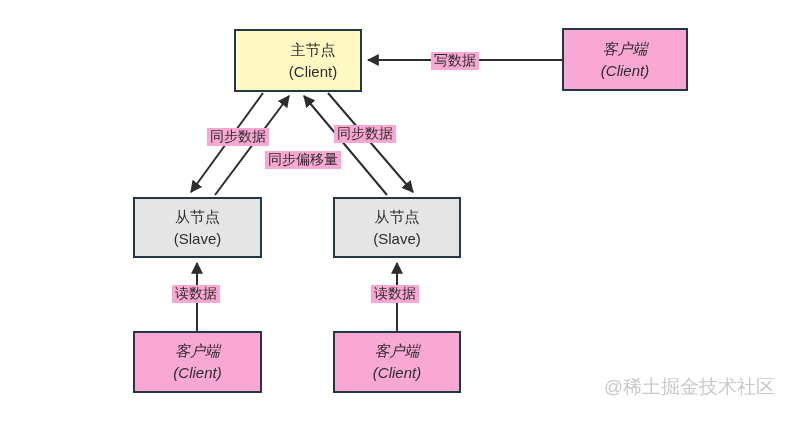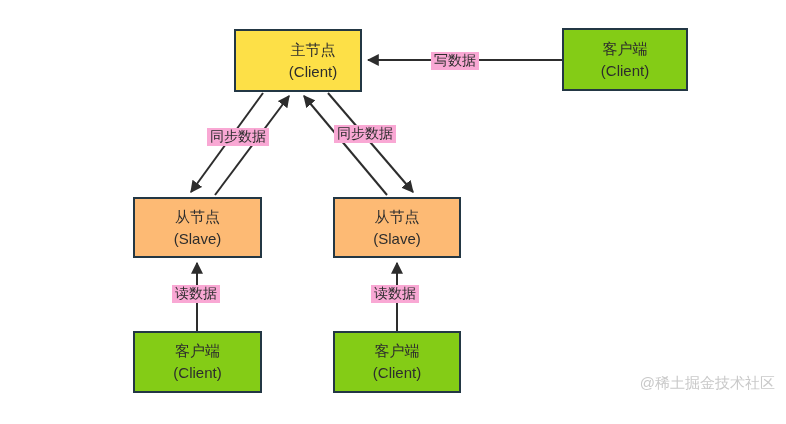--- a/index.html
+++ b/index.html
@@ -23,38 +23,38 @@
     box-sizing: border-box;
     display: flex;
     flex-direction: column;
     align-items: center;
     justify-content: center;
     text-align: center;
     color: #2d2d2d;
     font-size: 15px;
     line-height: 1.45;
   }
-  .node-master { background: #fde047; padding-left: 30px; }
-  .node-slave  { background: #fdba74; }
-  .node-client { background: #84cc16; }
+  .node-master { background: #fef9c3; padding-left: 30px; }
+  .node-slave  { background: #e5e5e5; }
+  .node-client { background: #f9a8d4; font-style: italic; }
   .edge-label {
     position: absolute;
     transform: translate(-50%, -50%);
     background: #f9a8d4;
     color: #2d2d2d;
     font-size: 14px;
     padding: 0 3px;
     white-space: nowrap;
   }
   .watermark {
     position: absolute;
     right: 11px;
     top: 374px;
     color: #c9c9c9;
-    font-size: 15px;
+    font-size: 19px;
     white-space: nowrap;
   }
 </style>
 </head>
 <body>
 
 <div class="canvas">
 
   <svg class="arrows-layer" width="786" height="424" viewBox="0 0 786 424" xmlns="http://www.w3.org/2000/svg">
     <defs>
@@ -104,18 +104,19 @@
   </div>
 
   <div class="node node-client" style="left:333px; top:331px; width:128px; height:62px;">
     <div>客户端</div>
     <div>(Client)</div>
   </div>
 
   <div class="edge-label" style="left:455px; top:61px;">写数据</div>
   <div class="edge-label" style="left:238px; top:137px;">同步数据</div>
   <div class="edge-label" style="left:365px; top:134px;">同步数据</div>
+  <div class="edge-label" style="left:303px; top:160px;">同步偏移量</div>
   <div class="edge-label" style="left:196px; top:294px;">读数据</div>
   <div class="edge-label" style="left:395px; top:294px;">读数据</div>
 
   <div class="watermark">@稀土掘金技术社区</div>
 
 </div>
 
 </body></html>

